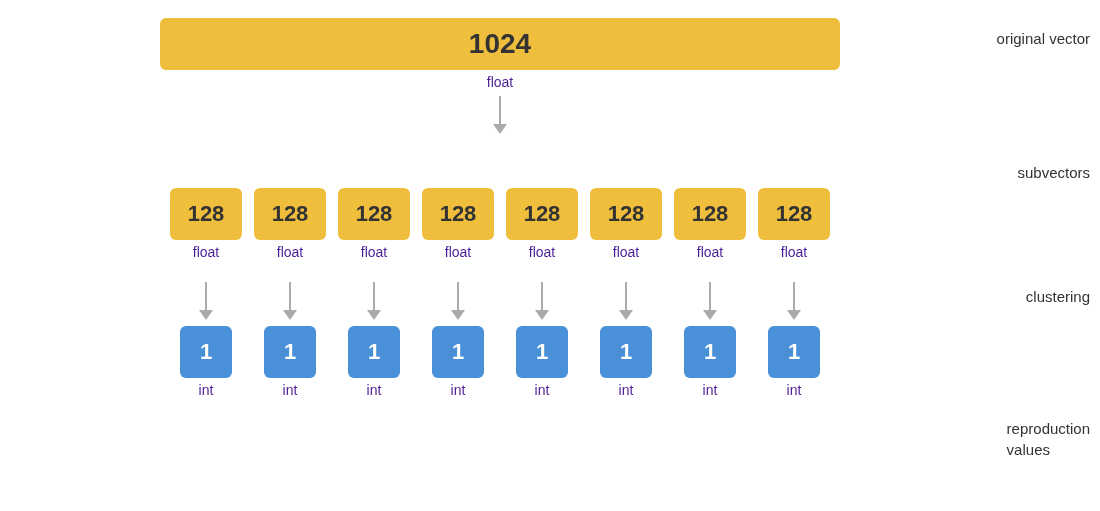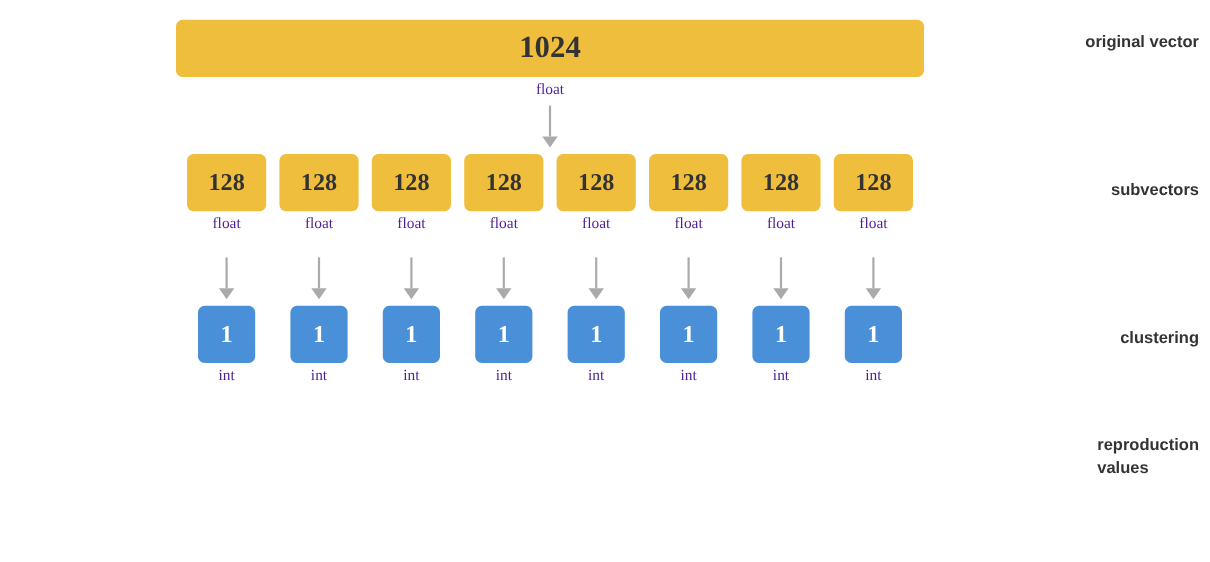--- a/index.html
+++ b/index.html
@@ -13,31 +13,29 @@
     }
 
     .diagram {
       display: flex;
       flex-direction: column;
       align-items: center;
       padding: 18px 0 0 0;
       position: relative;
       width: 900px;
       margin-left: 50px;
-      font-family: Liberation Serif, serif;
     }
 
     
     .right-labels {
       position: absolute;
       right: 0;
       top: 0;
       width: 150px;
       height: 496px;
-      font-weight: bold;
     }
     .right-label {
       position: absolute;
       font-size: 15px;
       color: #333;
       right: 10px;
       font-family: Arial, sans-serif;
     }
 
     
@@ -87,20 +85,21 @@
       border-top: 10px solid #aaa;
     }
 
     
     .subvectors-row {
       display: flex;
       align-items: flex-start;
       justify-content: center;
       gap: 12px;
       width: 100%;
+      margin-top: 48px;
     }
     .subvector-col {
       display: flex;
       flex-direction: column;
       align-items: center;
     }
     .golden-box-small {
       background: #F0BE3D;
       border-radius: 6px;
       display: flex;
@@ -295,17 +294,17 @@
           <div class="blue-box">1</div>
           <div class="type-label">int</div>
         </div>
       </div>
 
   </div>
 
   <div class="right-labels">
     <div class="right-label" style="top: 30px;">original vector</div>
     <div class="right-label" style="top: 164px;">subvectors</div>
-    <div class="right-label" style="top: 299px;">clustering</div>
-    <div class="right-label" style="top: 394px; line-height: 1.4;">reproduction<br>values</div>
+    <div class="right-label" style="top: 288px;">clustering</div>
+    <div class="right-label" style="top: 418px; line-height: 1.4;">reproduction<br>values</div>
   </div>
 
 </div>
 
 </body></html>

